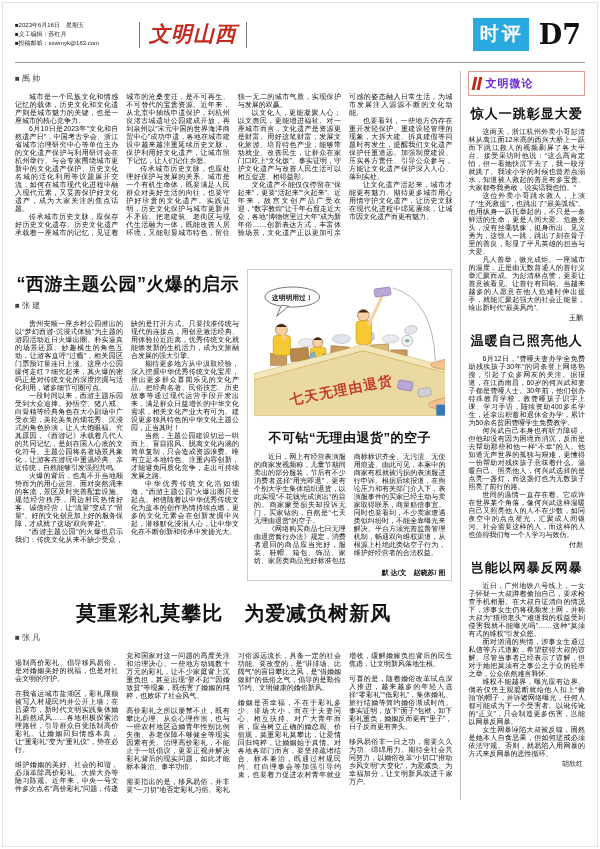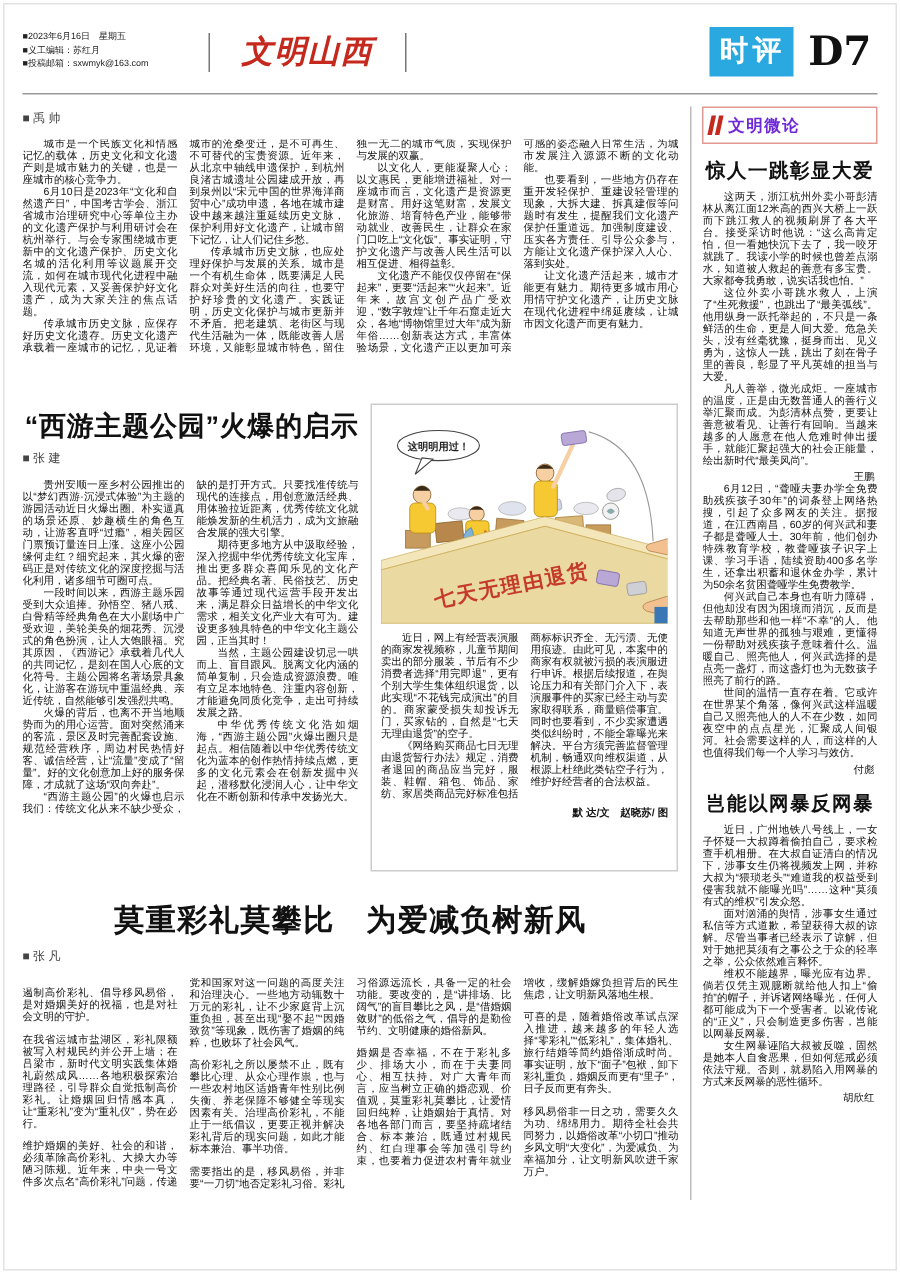--- a/index.html
+++ b/index.html
@@ -1,21 +1,21 @@
 <!DOCTYPE html>
 <html><head>
 <meta charset="utf-8">
 <style>
   html,body{margin:0;padding:0;width:600px;height:849px;overflow:hidden;background:#fff;}
   .page{width:596px;height:845px;margin:2px;border:1px solid #e2e2e2;box-sizing:border-box;
         background:#fff;font-family:"Liberation Sans","DejaVu Sans",sans-serif;color:#111;position:relative;}
   
   .hdr{display:flex;align-items:center;margin:10px 12px 0 12px;height:42px;}
   .hdr-info{font-size:6px;line-height:9px;color:#222;width:118px;}
-  .masthead-wrap{display:flex;align-items:flex-end;margin-left:6px;gap:12px;}
+  .masthead-wrap{display:flex;align-items:flex-end;margin-left:6px;}
   .vbar{width:1px;height:26px;background:#777;}
   .masthead{font-family:"DejaVu Serif",serif;font-style:italic;font-weight:bold;
             font-size:21px;color:#c5281c;padding:0 9px;letter-spacing:1px;}
   .spacer{flex:1;}
   .tag{background:#2aa8e0;color:#fff;font-weight:900;font-size:19px;letter-spacing:3px;
        padding:3px 5px 4px 7px;}
   .pageno{font-family:"DejaVu Serif",serif;font-weight:bold;font-size:27px;margin:0 4px 0 10px;}
   .hrule{border-top:1px solid #999;margin:7px 12px 8px 12px;}
   
   .content{display:flex;margin:0 12px;}
@@ -165,20 +165,21 @@
               <path d="M165,64 q3,-4 6,0 q-3,4 -6,0" fill="#8aa"></path>
               <rect x="158" y="108" width="16" height="10" rx="2" fill="#b9a7d6" stroke="#7e6aa8" stroke-width="0.6" transform="rotate(10 166 113)"></rect>
               <rect x="180" y="116" width="14" height="9" rx="2" fill="#cfcfd6" stroke="#999" stroke-width="0.6" transform="rotate(-8 187 120)"></rect>
             </g>
             <g>
               <path d="M210,84 l-14,4 q-4,2 0,5 l14,3 z" fill="#f2c18f" stroke="#b5824c" stroke-width="0.6"></path>
               <path d="M210,126 l-16,5 q-5,3 0,6 l16,4 z" fill="#f2c18f" stroke="#b5824c" stroke-width="0.6"></path>
               <rect x="200" y="134" width="10" height="12" fill="#3a78b5"></rect>
             </g>
           </svg>
+          <div class="caption">不可钻“无理由退货”的空子</div>
           <div class="body2c">
             <p>近日，网上有经营表演服的商家发视频称，儿童节期间卖出的部分服装，节后有不少消费者选择“用完即退”，更有个别大学生集体组织退货，以此实现“不花钱完成演出”的目的。商家蒙受损失却投诉无门，买家钻的，自然是“七天无理由退货”的空子。</p>
             <p>《网络购买商品七日无理由退货暂行办法》规定，消费者退回的商品应当完好，服装、鞋帽、箱包、饰品、家纺、家居类商品完好标准包括商标标识齐全、无污渍、无使用痕迹。由此可见，本案中的商家有权就被污损的表演服进行申诉。根据后续报道，在舆论压力和有关部门介入下，表演服事件的买家已经主动与卖家取得联系，商量赔偿事宜。同时也要看到，不少卖家遭遇类似纠纷时，不能全靠曝光来解决。平台方须完善监督管理机制，畅通双向维权渠道，从根源上杜绝此类钻空子行为，维护好经营者的合法权益。</p>
           </div>
           <div class="attribution">默 达/文　赵晓苏/ 图</div>
         </div>
       </div>
 
       <div class="bottom-art">
         <div class="b-title">莫重彩礼莫攀比　为爱减负树新风</div>
@@ -207,20 +208,21 @@
         <div class="s-title">惊人一跳彰显大爱</div>
         <div class="sbody">
           <p>这两天，浙江杭州外卖小哥彭清林从离江面12米高的西兴大桥上一跃而下跳江救人的视频刷屏了各大平台。接受采访时他说：“这么高肯定怕，但一看她快沉下去了，我一咬牙就跳了。我读小学的时候也曾差点溺水，知道被人救起的善意有多宝贵。大家都夸我勇敢，说实话我也怕。”</p>
           <p>这位外卖小哥跳水救人，上演了“生死救援”，也跳出了“最美弧线”。他用纵身一跃托举起的，不只是一条鲜活的生命，更是人间大爱。危急关头，没有丝毫犹豫，挺身而出、见义勇为，这惊人一跳，跳出了刻在骨子里的善良，彰显了平凡英雄的担当与大爱。</p>
           <p>凡人善举，微光成炬。一座城市的温度，正是由无数普通人的善行义举汇聚而成。为彭清林点赞，更要让善意被看见、让善行有回响。当越来越多的人愿意在他人危难时伸出援手，就能汇聚起强大的社会正能量，绘出新时代“最美风尚”。</p>
         </div>
         <div class="s-author">王鹏</div>
       </div>
 
       <div class="side-art">
+        <div class="s-title">温暖自己照亮他人</div>
         <div class="sbody">
           <p>6月12日，“聋哑夫妻办学全免费助残疾孩子30年”的词条登上网络热搜，引起了众多网友的关注。据报道，在江西南昌，60岁的何兴武和妻子都是聋哑人士。30年前，他们创办特殊教育学校，教聋哑孩子识字上课、学习手语，陆续资助400多名学生，还拿出积蓄和退休金办学，累计为50余名贫困聋哑学生免费教学。</p>
           <p>何兴武自己本身也有听力障碍，但他却没有因为困境而消沉，反而是去帮助那些和他一样“不幸”的人。他知道无声世界的孤独与艰难，更懂得一份帮助对残疾孩子意味着什么。温暖自己、照亮他人，何兴武选择的是点亮一盏灯，而这盏灯也为无数孩子照亮了前行的路。</p>
           <p>世间的温情一直存在着。它或许在世界某个角落，像何兴武这样温暖自己又照亮他人的人不在少数，如同夜空中的点点星光，汇聚成人间银河。社会需要这样的人，而这样的人也值得我们每一个人学习与效仿。</p>
         </div>
         <div class="s-author">付彪</div>
       </div>
 
       <div class="side-art">
         <div class="s-title">岂能以网暴反网暴</div>

